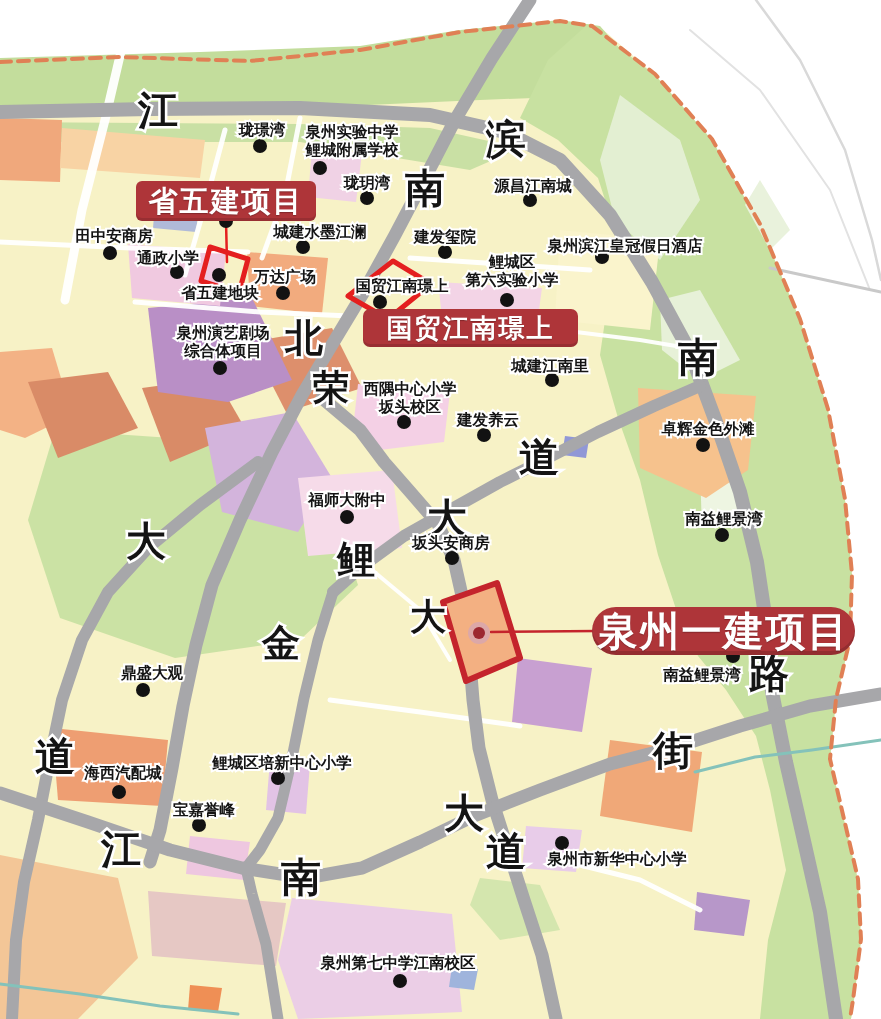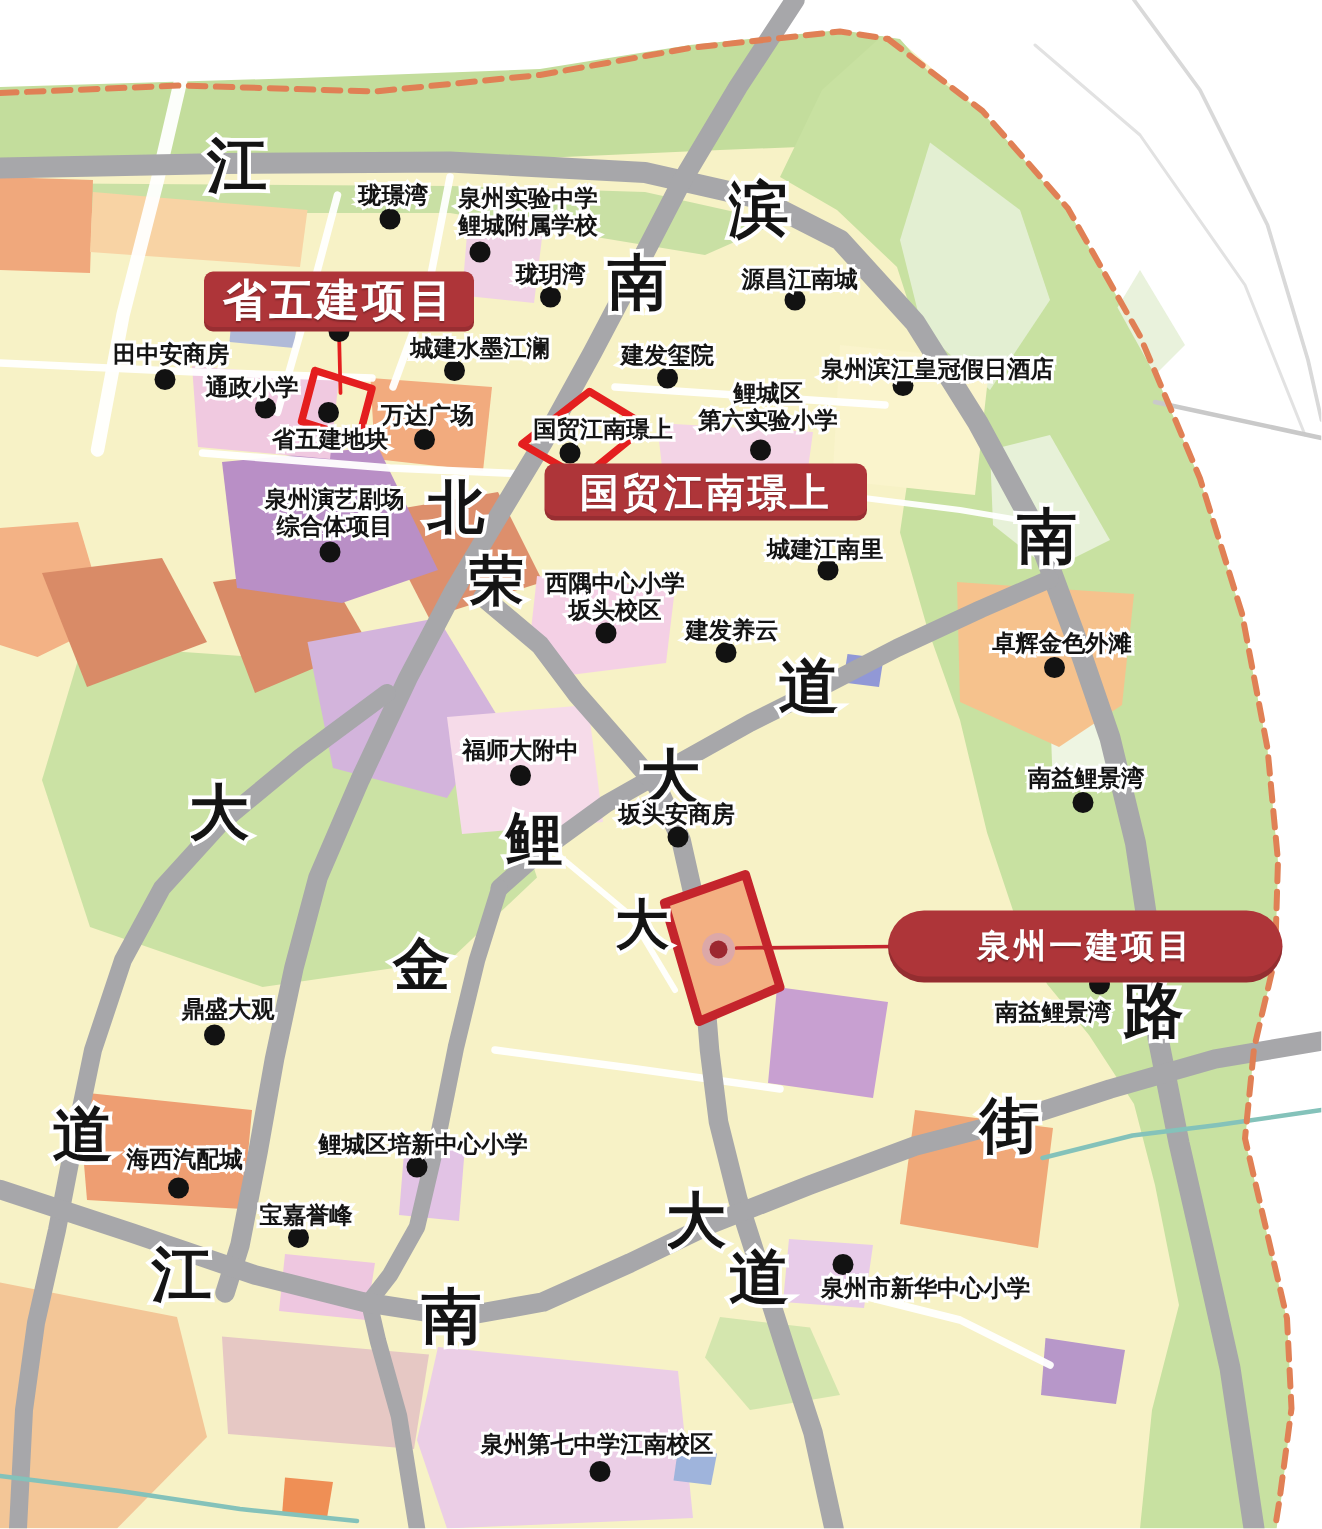--- a/index.html
+++ b/index.html
@@ -5,21 +5,21 @@
   html,body{margin:0;padding:0;background:#fff;}
   #stage{position:relative;width:881px;height:1019px;overflow:hidden;background:#fff;
          font-family:"Liberation Sans","DejaVu Sans",sans-serif;}
   #map-svg{position:absolute;left:0;top:0;}
   .banner{position:absolute;background:#ae3539;color:#fff;font-weight:bold;
           display:flex;align-items:center;justify-content:center;
           letter-spacing:2px;line-height:1;white-space:nowrap;
           text-shadow:0 1px 1px rgba(0,0,0,.25);}
   #banner-swj{left:136px;top:181px;width:180px;height:40px;font-size:29px;border-radius:6px;box-shadow:inset 0 -3px 0 rgba(0,0,0,.12);}
   #banner-gm {left:363px;top:309px;width:215px;height:38px;font-size:26px;border-radius:7px;box-shadow:inset 0 -3px 0 rgba(0,0,0,.12);}
-  #banner-yj {left:592px;top:607px;width:263px;height:48px;font-size:22px;border-radius:24px;box-shadow:inset 0 -4px 0 rgba(0,0,0,.15);}
+  #banner-yj {left:592px;top:607px;width:263px;height:48px;font-size:40px;border-radius:24px;box-shadow:inset 0 -4px 0 rgba(0,0,0,.15);}
 </style>
 </head>
 <body>
 
 <div id="stage">
   <svg id="map-svg" width="881" height="1019" viewBox="0 0 881 1019">
       <polygon points="0,63 120,57 250,60 360,50 460,33 560,21 600,27 655,75 712,140 760,225 800,320 828,410 845,500 852,575 850,640 836,700 830,760 844,820 858,880 861,940 854,1000 851,1019 0,1019" fill="#f7f2c6"></polygon>
       <polygon points="0,58 200,52 360,46 460,30 560,20 600,26 640,72 610,95 480,100 300,108 120,110 0,108" fill="#c3dd9c"></polygon>
       <polygon points="0,122 300,124 430,128 520,148 470,170 300,142 0,142" fill="#c9e0a4"></polygon>
       <polygon points="588,24 655,75 712,140 760,225 800,320 828,410 845,500 852,575 850,640 836,700 830,760 844,820 858,880 861,940 854,1000 851,1019 760,1019 768,940 786,870 770,790 756,736 726,690 698,656 678,615 658,555 640,480 618,418 600,355 608,300 618,240 598,178 558,140 520,118 548,60" fill="#c8e1a1"></polygon>

